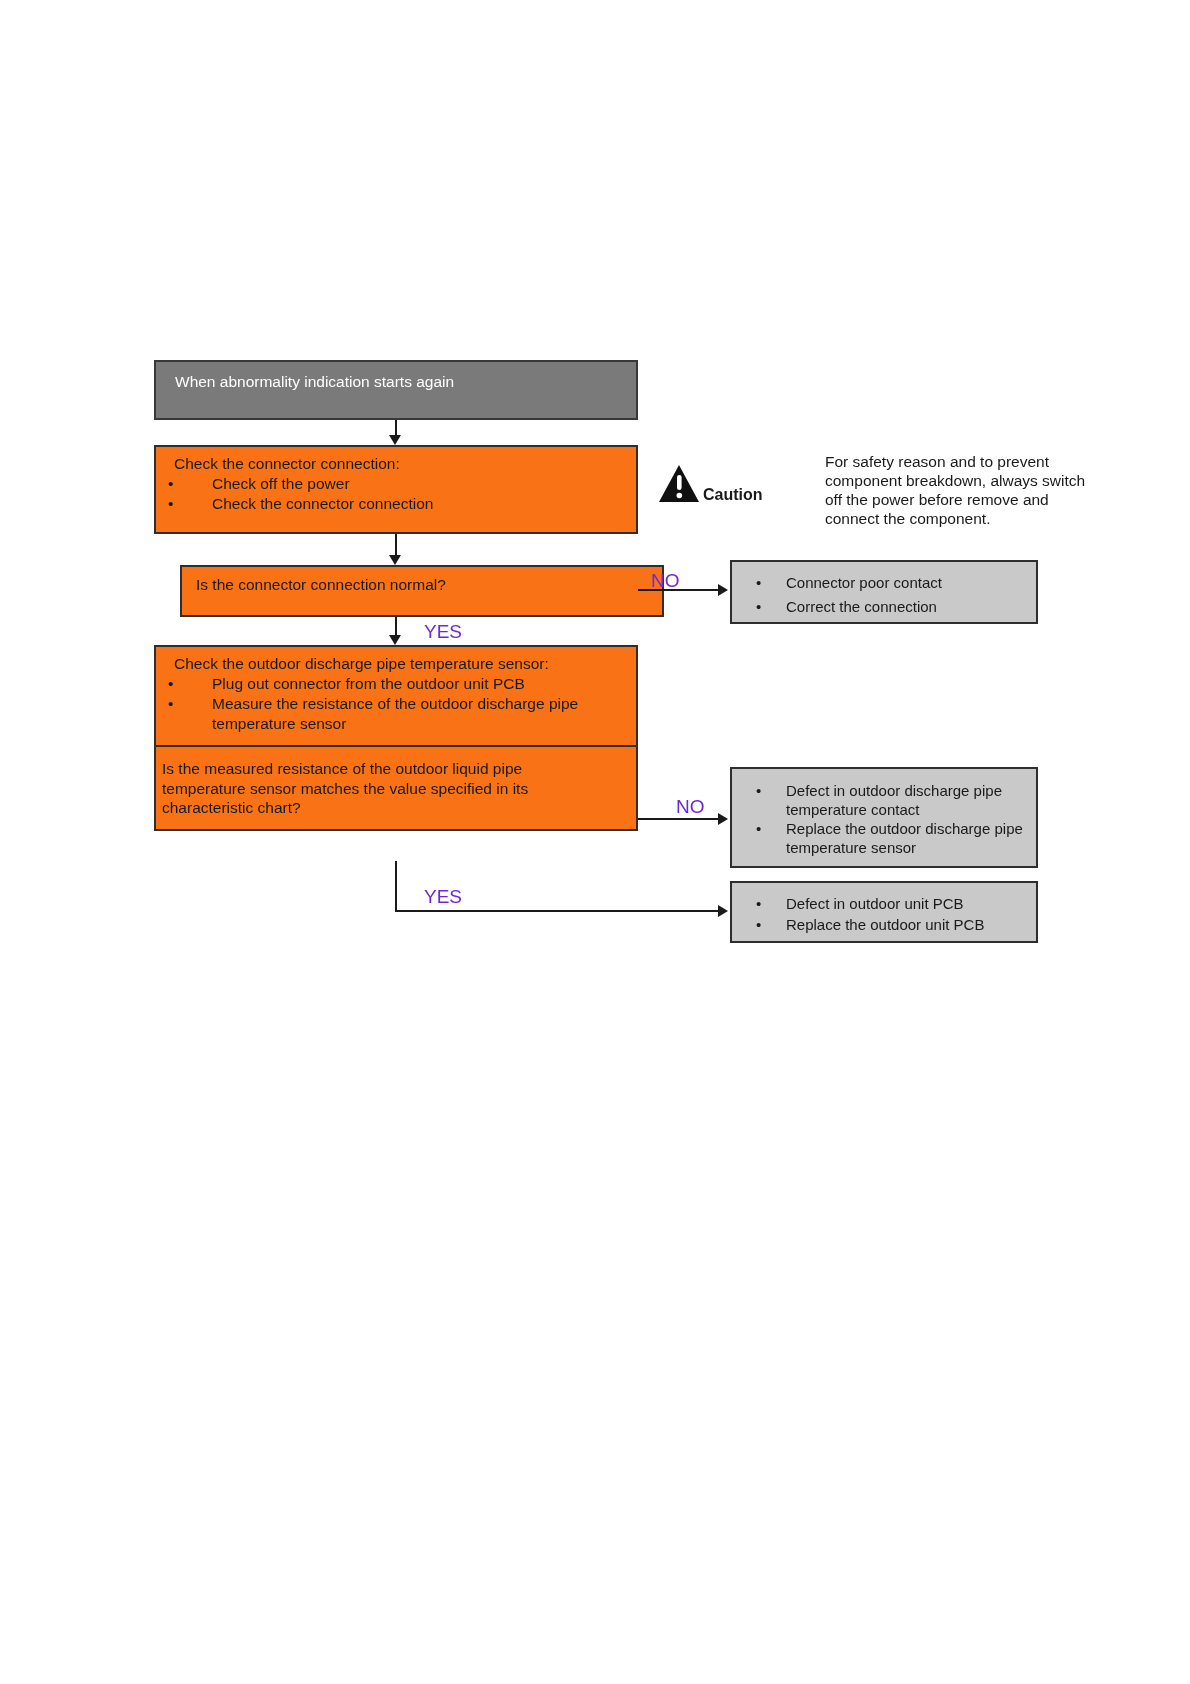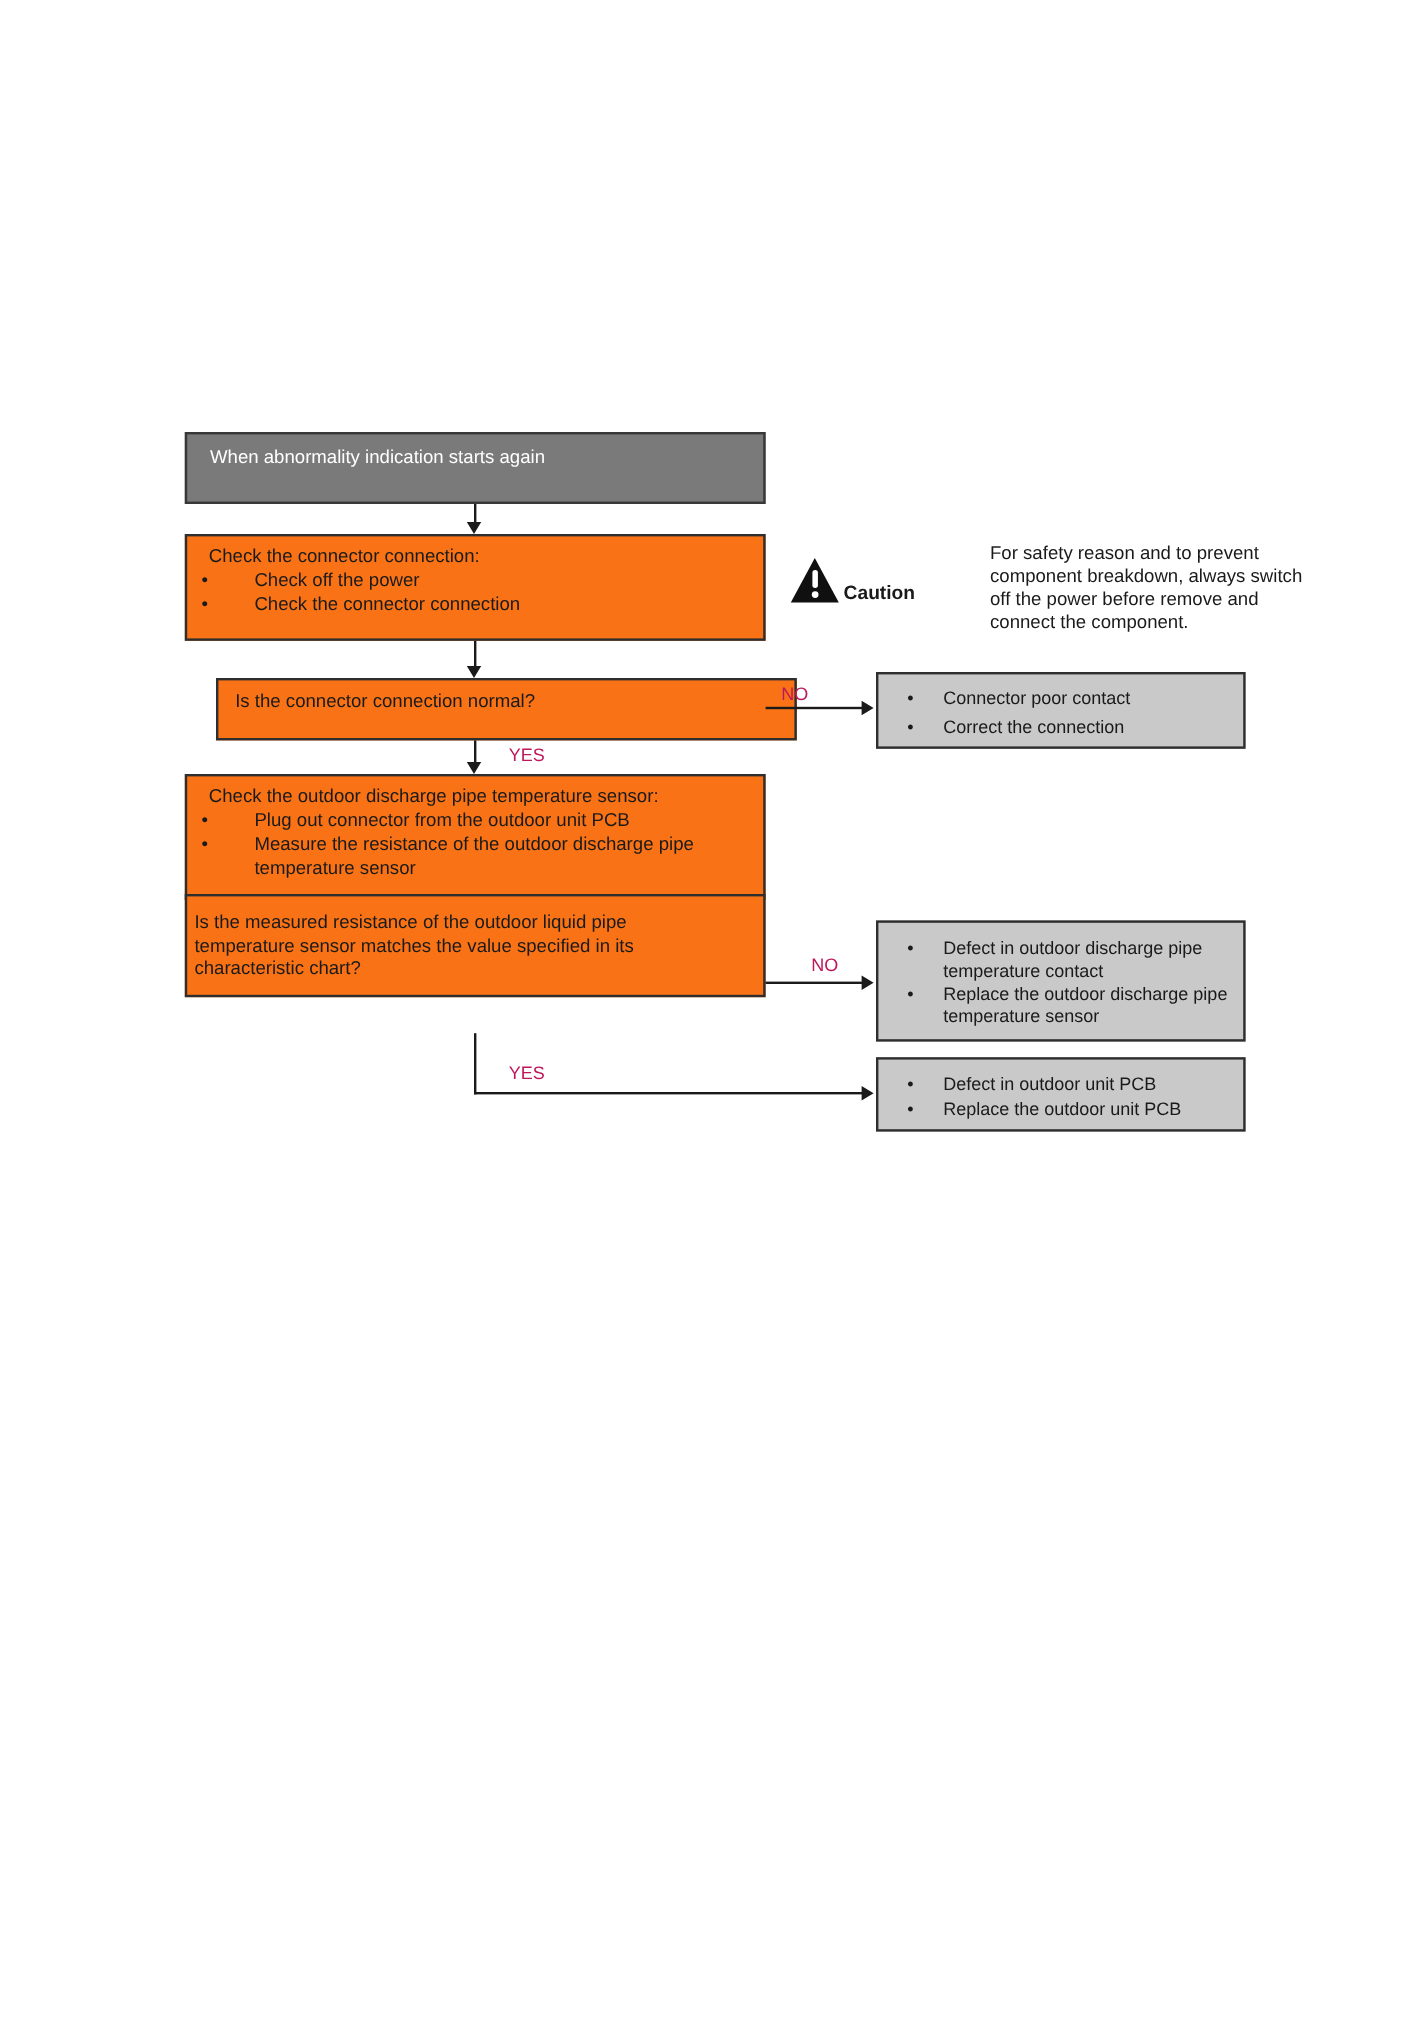--- a/index.html
+++ b/index.html
@@ -41,22 +41,22 @@
     border-top:10px solid #1a1a1a;
   }
   .arr-right{
     position:absolute;width:0;height:0;
     border-top:6px solid transparent;
     border-bottom:6px solid transparent;
     border-left:10px solid #1a1a1a;
   }
   .branch-label{
     position:absolute;
-    font-size:15px;
-    color:#be185d;
+    font-size:19px;
+    color:#6d28d9;
   }
   .caution-label{
     position:absolute;
     font-weight:bold;
     font-size:16px;
   }
   .caution-text{
     position:absolute;
     line-height:19px;
     margin-left:45px;

